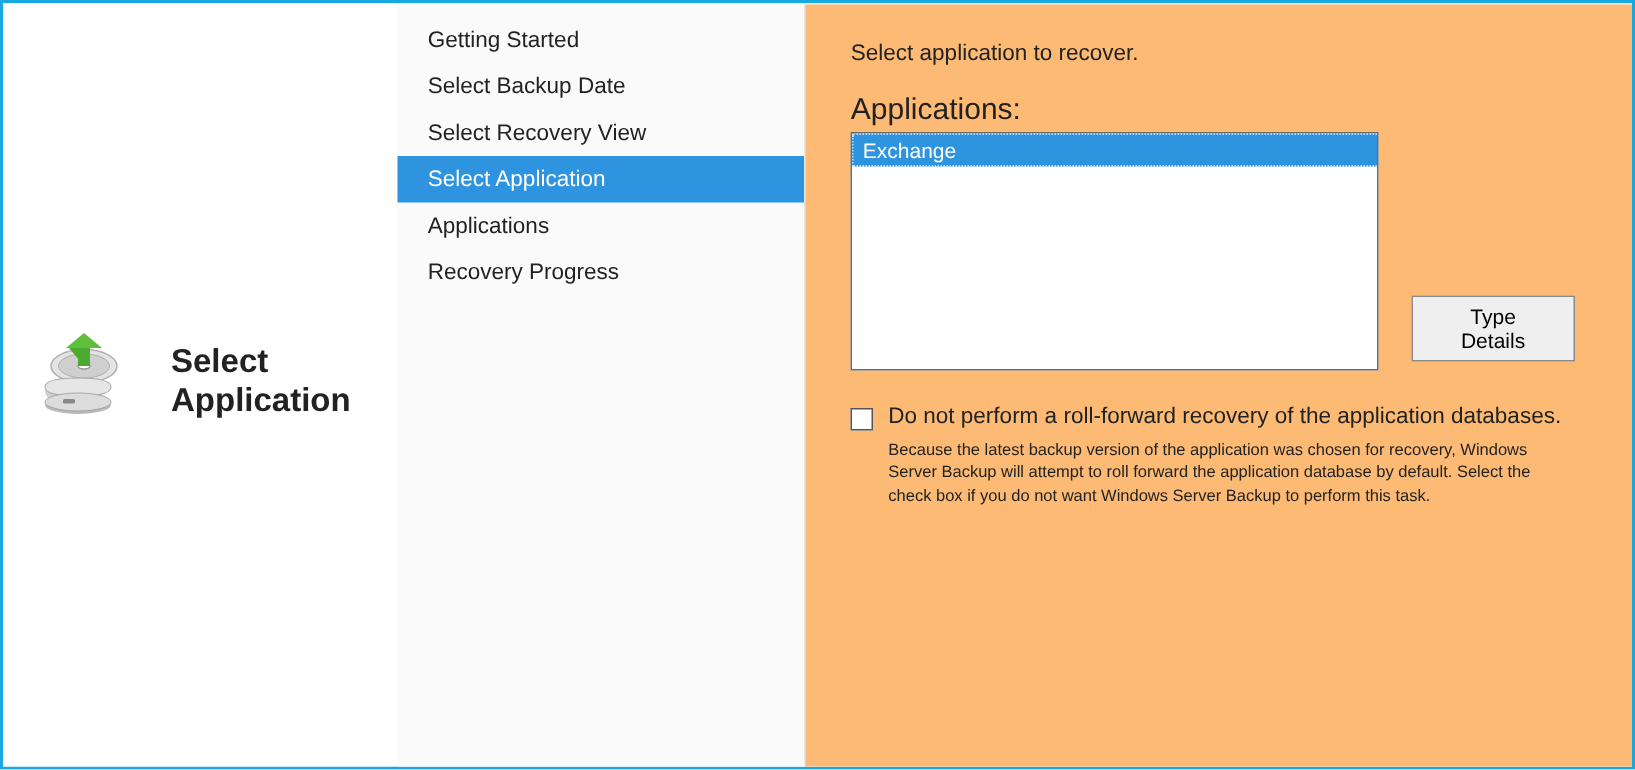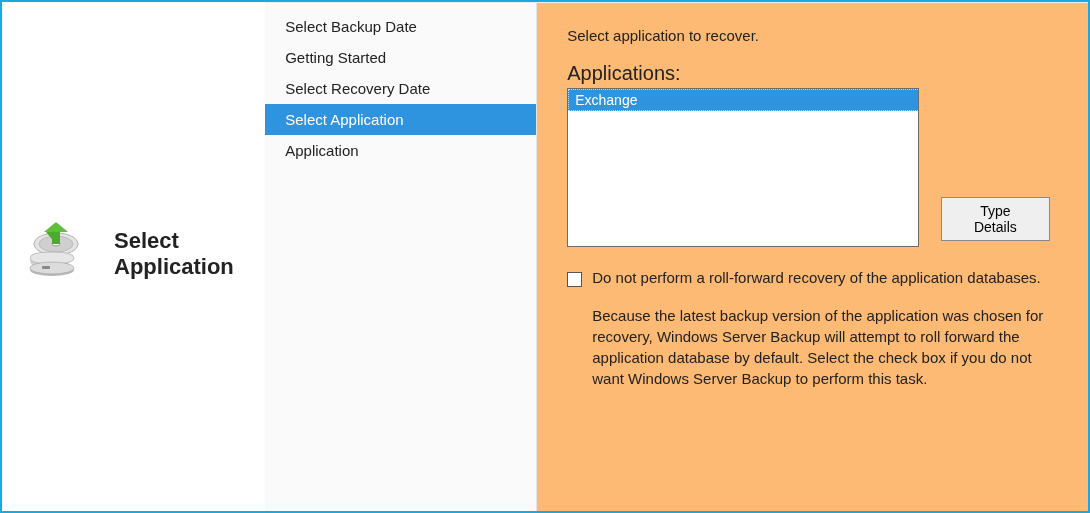--- a/index.html
+++ b/index.html
@@ -97,35 +97,35 @@
       padding: 5px 18px;
       font-size: 14px;
       font-family: inherit;
       cursor: pointer;
       margin-bottom: 6px;
     }
     .checkbox-row {
       display: flex;
       align-items: flex-start;
       gap: 10px;
-      margin-bottom: 18px;
+      margin-bottom: 6px;
     }
     .checkbox {
       width: 15px;
       height: 15px;
       border: 1px solid #555;
       background: #fff;
       margin-top: 3px;
       flex-shrink: 0;
     }
     .checkbox-label {
       font-size: 15px;
     }
     .helper-text {
-      font-size: 15px;
+      font-size: 11px;
       color: #222;
       line-height: 1.4;
       margin-left: 25px;
       max-width: 720px;
     }
   </style>
 </head>
 <body>
 
 <div class="window">
@@ -145,25 +145,26 @@
         <ellipse cx="30" cy="46" rx="22" ry="6" fill="#dcdcdc" stroke="#a0a0a0" stroke-width="0.6"></ellipse>
         <rect x="20" y="44" width="8" height="3" rx="1" fill="#888"></rect>
       </svg>
     </div>
     <div class="header-title">Select Application</div>
   </div>
 
   <div class="content-area">
 
     <div class="sidebar">
+      <div class="sidebar-item">Getting Started</div>
       <div class="sidebar-item">Select Backup Date</div>
-      <div class="sidebar-item">Getting Started</div>
-      <div class="sidebar-item">Select Recovery Date</div>
+      <div class="sidebar-item">Select Recovery View</div>
       <div class="sidebar-item active">Select Application</div>
-      <div class="sidebar-item">Application</div>
+      <div class="sidebar-item">Applications</div>
+      <div class="sidebar-item">Recovery Progress</div>
     </div>
 
     <div class="main">
       <div class="instruction">Select application to recover.</div>
       <div class="field-label">Applications:</div>
 
       <div class="row-list">
         <div class="listbox">
           <div class="list-item">Exchange</div>
         </div>

